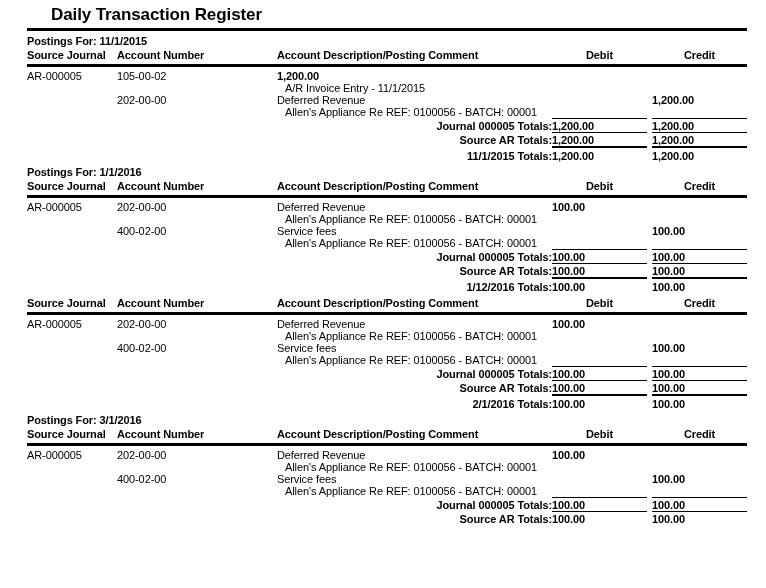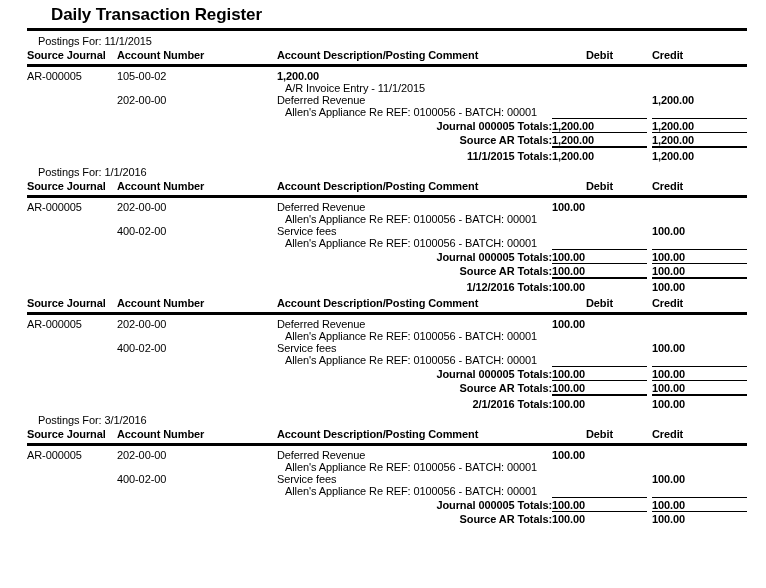--- a/index.html
+++ b/index.html
@@ -7,25 +7,25 @@
     width:766px; height:588px; overflow:hidden;
     background:#ffffff; color:#000000;
     font-family:"Liberation Sans", sans-serif;
     font-size:11px; letter-spacing:-0.1px;
   }
   .page { padding:8px 19px 0 27px; }
   .report-title { font-weight:bold; font-size:17px; line-height:13px;padding-left:24px; }
   .company { font-weight:bold; font-size:12.5px; line-height:13px; text-align:right; margin-top:4px; }
   .top-rule { border-top:3px solid #000; margin-top:7px; }
   .section { margin-top:4px; }
-  .postings { font-weight:normal; line-height:12px;margin-left:11px; }
+  .postings { font-weight:bold; line-height:12px; }
   .grid { display:grid; grid-template-columns:90px 160px 275px 95px 100px; line-height:12px; }
   .headers { font-weight:bold; margin-top:2px; }
   .headers .c4 { text-align:center; }
-  .headers .c5 { }
+  .headers .c5 { text-align:center; }
   .c5 { padding-left:5px; }
   .nbox { text-align:left; padding-right:10px;font-weight:bold; }
   .header-rule { border-top:3px solid #000; margin-top:3px; margin-bottom:3px; }
   .comment { padding-left:258px; line-height:12px; }
   .trow .tlabel { grid-column:1 / 4; font-weight:bold; text-align:right; }
   .rule-thin .nbox { border-top:1px solid #000; padding-top:1px; }
   .rule-thick .nbox { border-top:2px solid #000; padding-top:2px; }
   .rule-thin .tlabel { padding-top:2px; }
   .rule-thick .tlabel { padding-top:4px; }
 </style>

